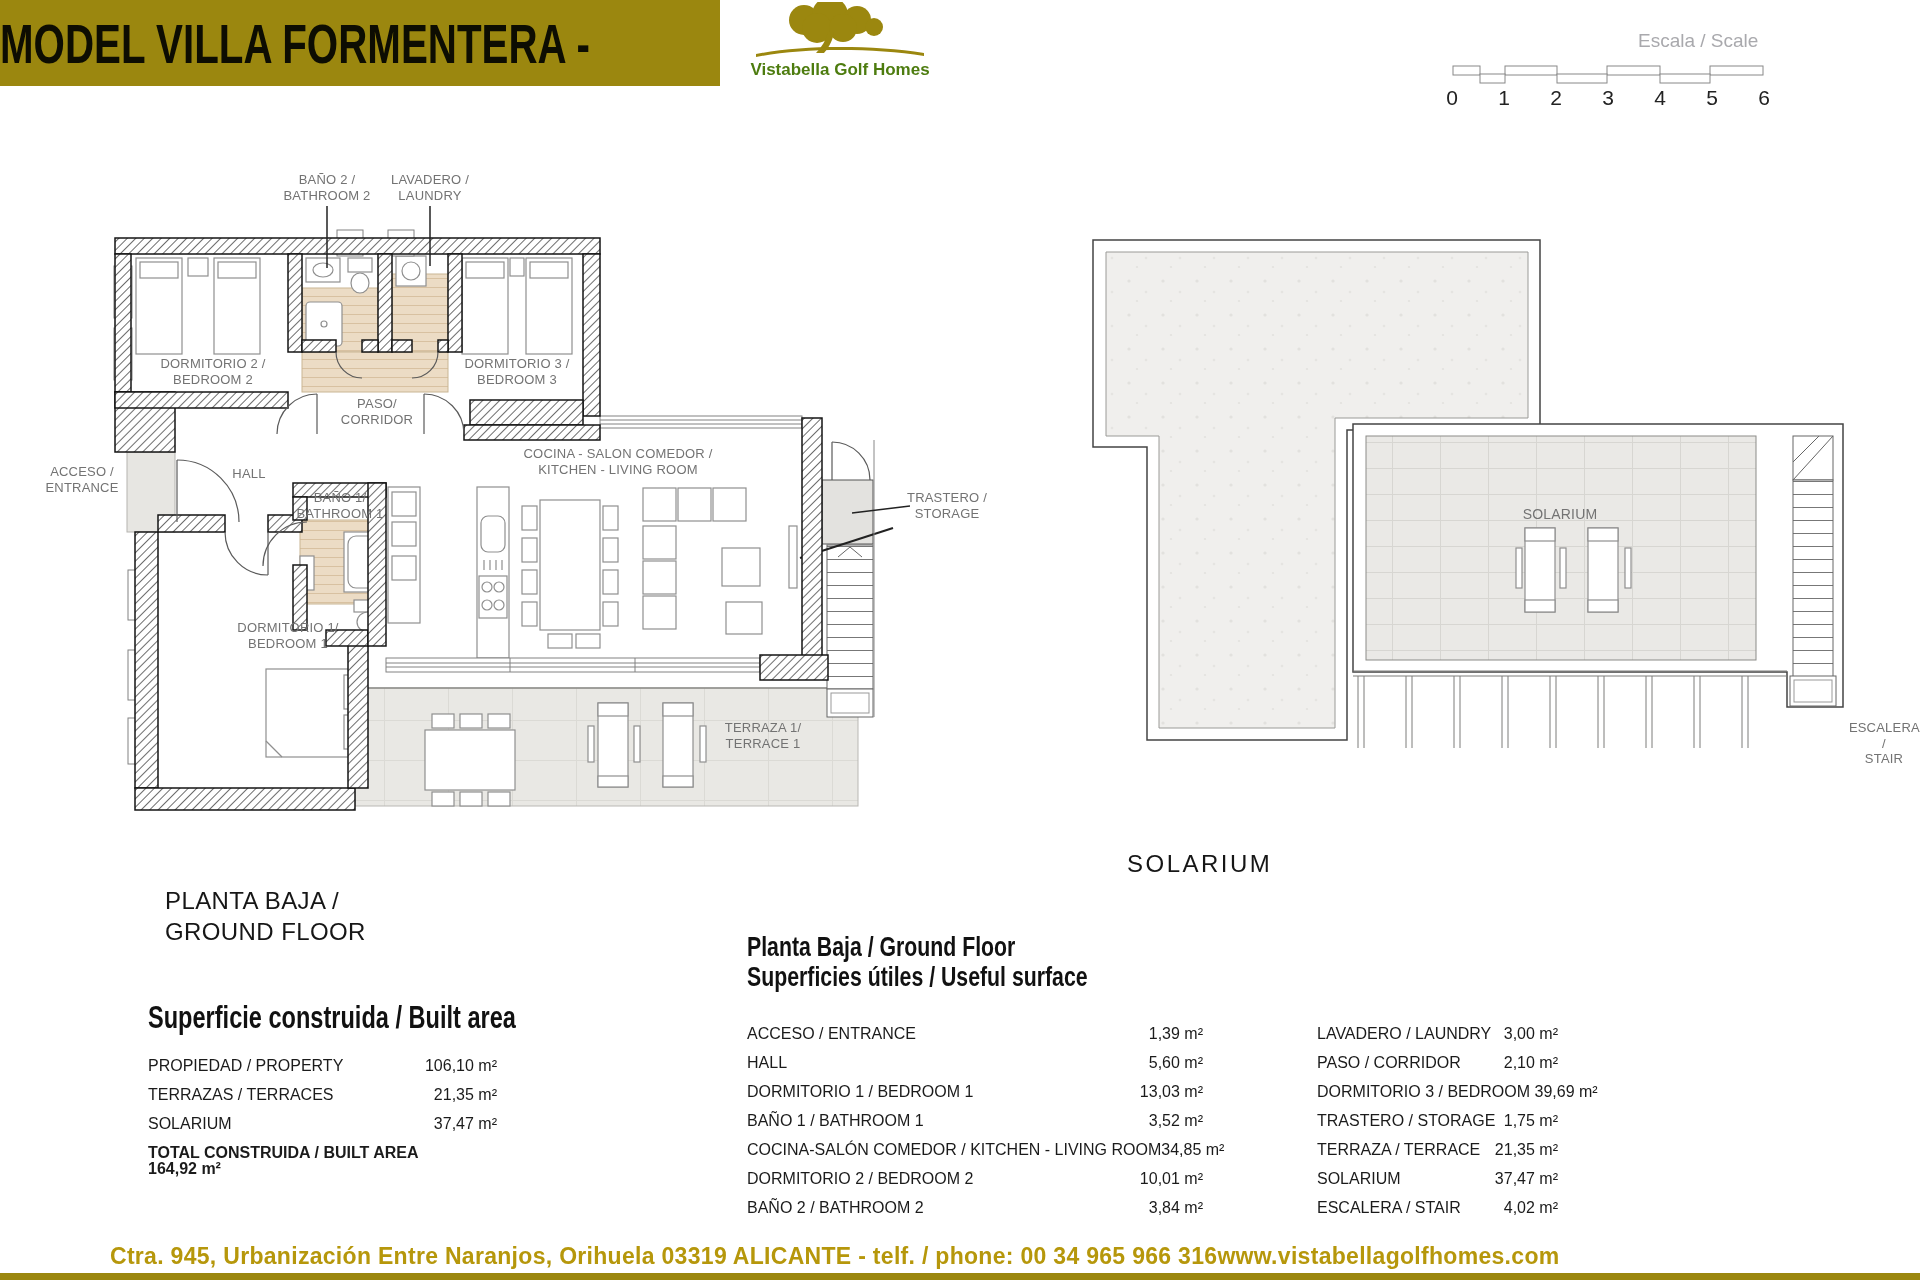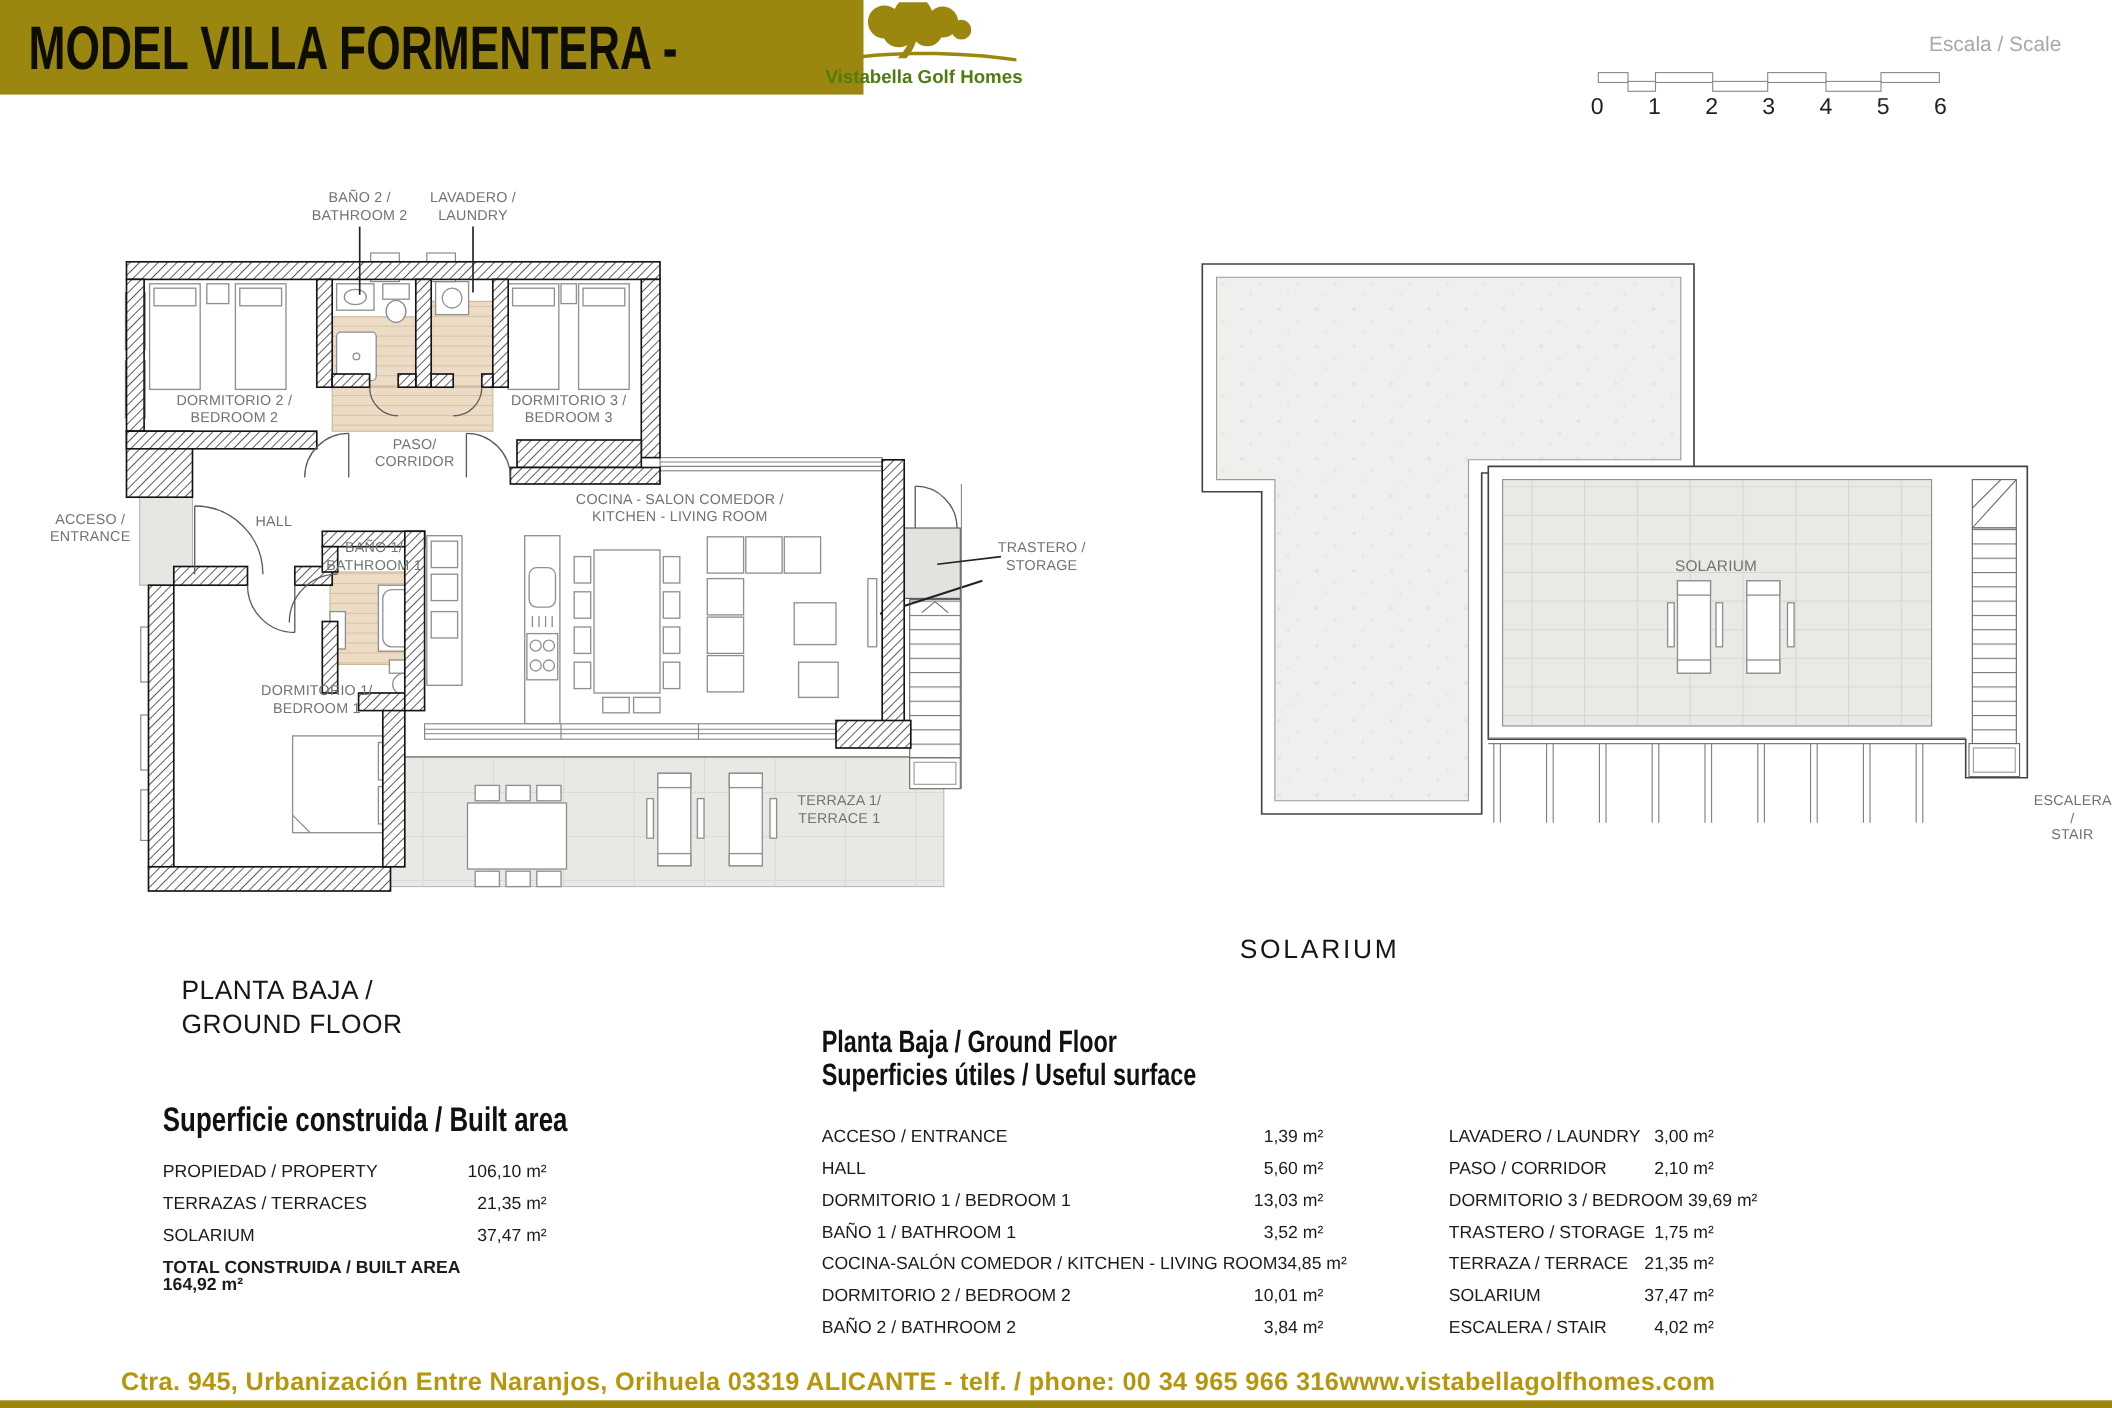--- a/index.html
+++ b/index.html
@@ -7,25 +7,25 @@
           font-family:"Liberation Sans",sans-serif;}
   .abs{position:absolute;}
   .plan-label{position:absolute;transform:translateX(-50%);text-align:center;font-size:13px;
               line-height:15.5px;letter-spacing:.2px;color:#737373;white-space:pre-line;}
   .sheet-title{position:absolute;font-size:24px;line-height:31px;color:#161616;white-space:pre-line;letter-spacing:.4px;}
   .tbl-title{position:absolute;font-weight:bold;color:#111;white-space:nowrap;}
   .cond{display:inline-block;transform:scaleX(.76);transform-origin:left top;white-space:nowrap;}
   .rows{position:absolute;display:flex;flex-direction:column;gap:13px;}
   .row{display:flex;justify-content:space-between;font-size:16px;line-height:16px;color:#1b1b1b;white-space:nowrap;}
   .row.bold{font-weight:bold;flex-direction:column;}
-  .banner{position:absolute;left:0;top:0;width:785px;height:86px;background:#9b870f;display:flex;align-items:center;padding-left:26px;box-sizing:border-box;}
+  .banner{position:absolute;left:0;top:0;width:720px;height:86px;background:#9b870f;display:flex;align-items:center;box-sizing:border-box;}
   .banner .t1{display:inline-block;transform:scaleX(.72);transform-origin:left center;font-weight:bold;font-size:56px;color:#0d0d02;white-space:nowrap;}
   .banner .t2{display:inline-block;transform:scaleX(.72);transform-origin:left center;font-weight:600;font-size:54px;color:#fff;white-space:nowrap;margin-left:6px;}
   .brand-text{position:absolute;left:742px;top:60px;width:196px;text-align:center;font-size:17px;font-weight:bold;color:#4d7c0f;}
-  .scale-label{position:absolute;left:1674px;top:30px;width:200px;text-align:right;font-size:19px;color:#a9a9ad;}
+  .scale-label{position:absolute;left:1638px;top:30px;width:200px;font-size:19px;color:#a9a9ad;}
   .scale-ticks{position:absolute;left:1442px;top:86px;width:332px;display:flex;justify-content:space-between;font-size:21px;color:#222;}
   .scale-ticks span{width:20px;text-align:center;}
   .footer{position:absolute;left:110px;top:1243px;width:1450px;display:flex;justify-content:flex-start;align-items:baseline;color:#b6970b;font-size:23px;letter-spacing:.3px;white-space:nowrap;font-weight:bold;}
   .goldbar{position:absolute;left:0;top:1273px;width:1920px;height:7px;background:#9b870f;}
   svg{display:block;}
 </style>
 </head>
 <body>
 
 <div id="canvas">

